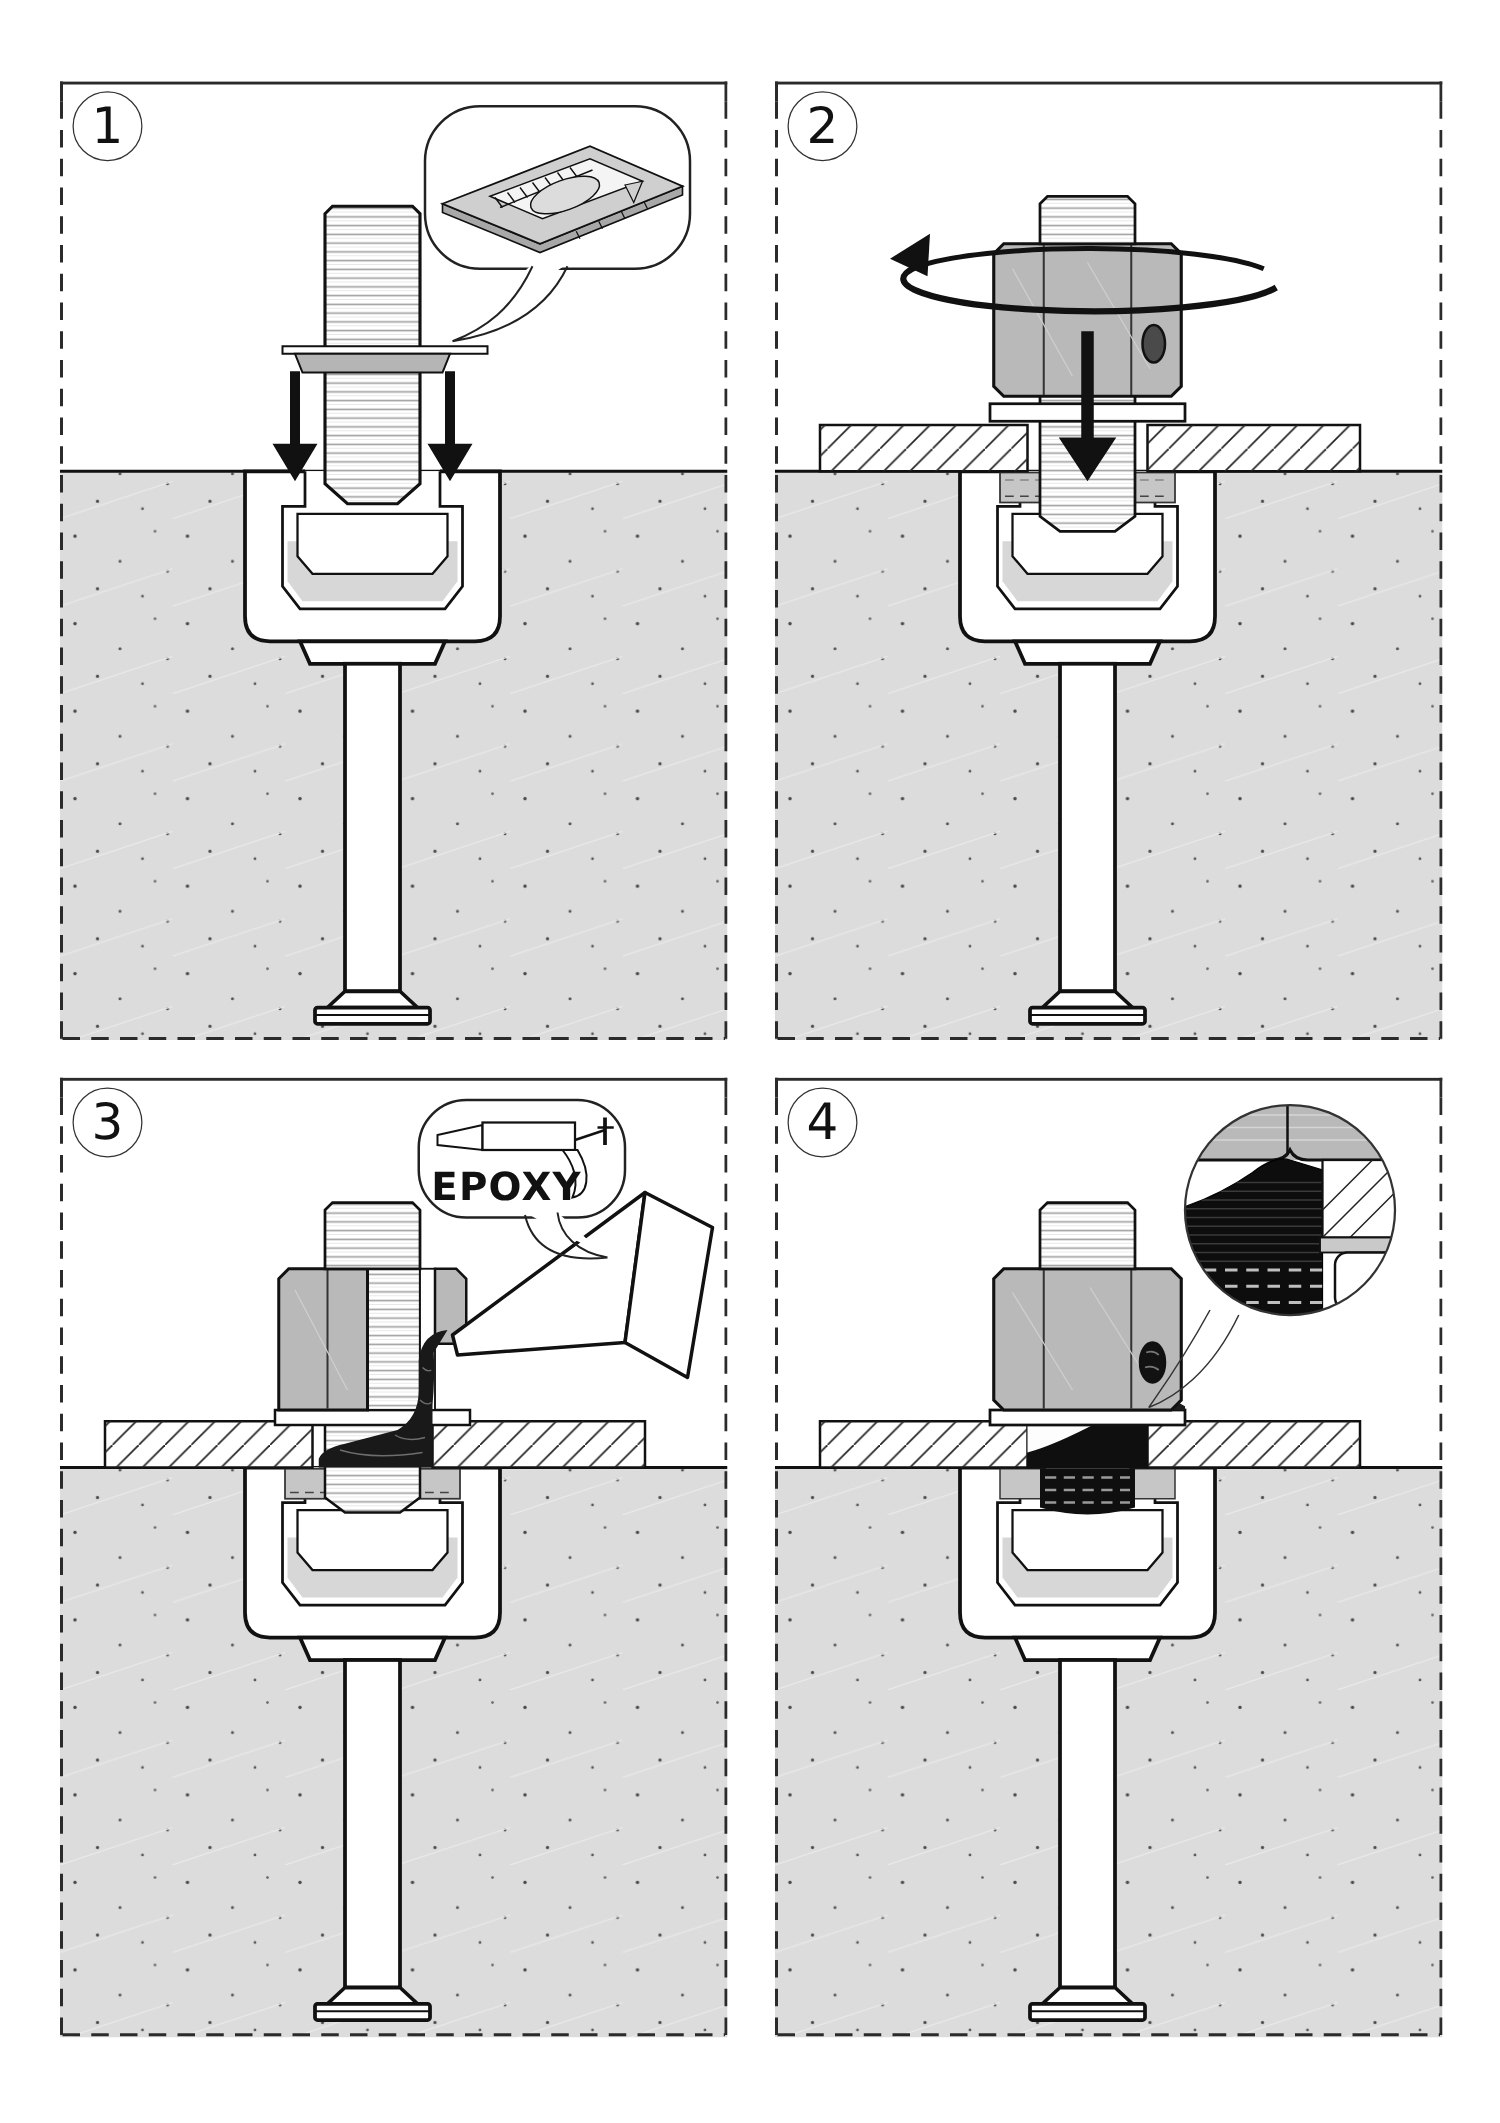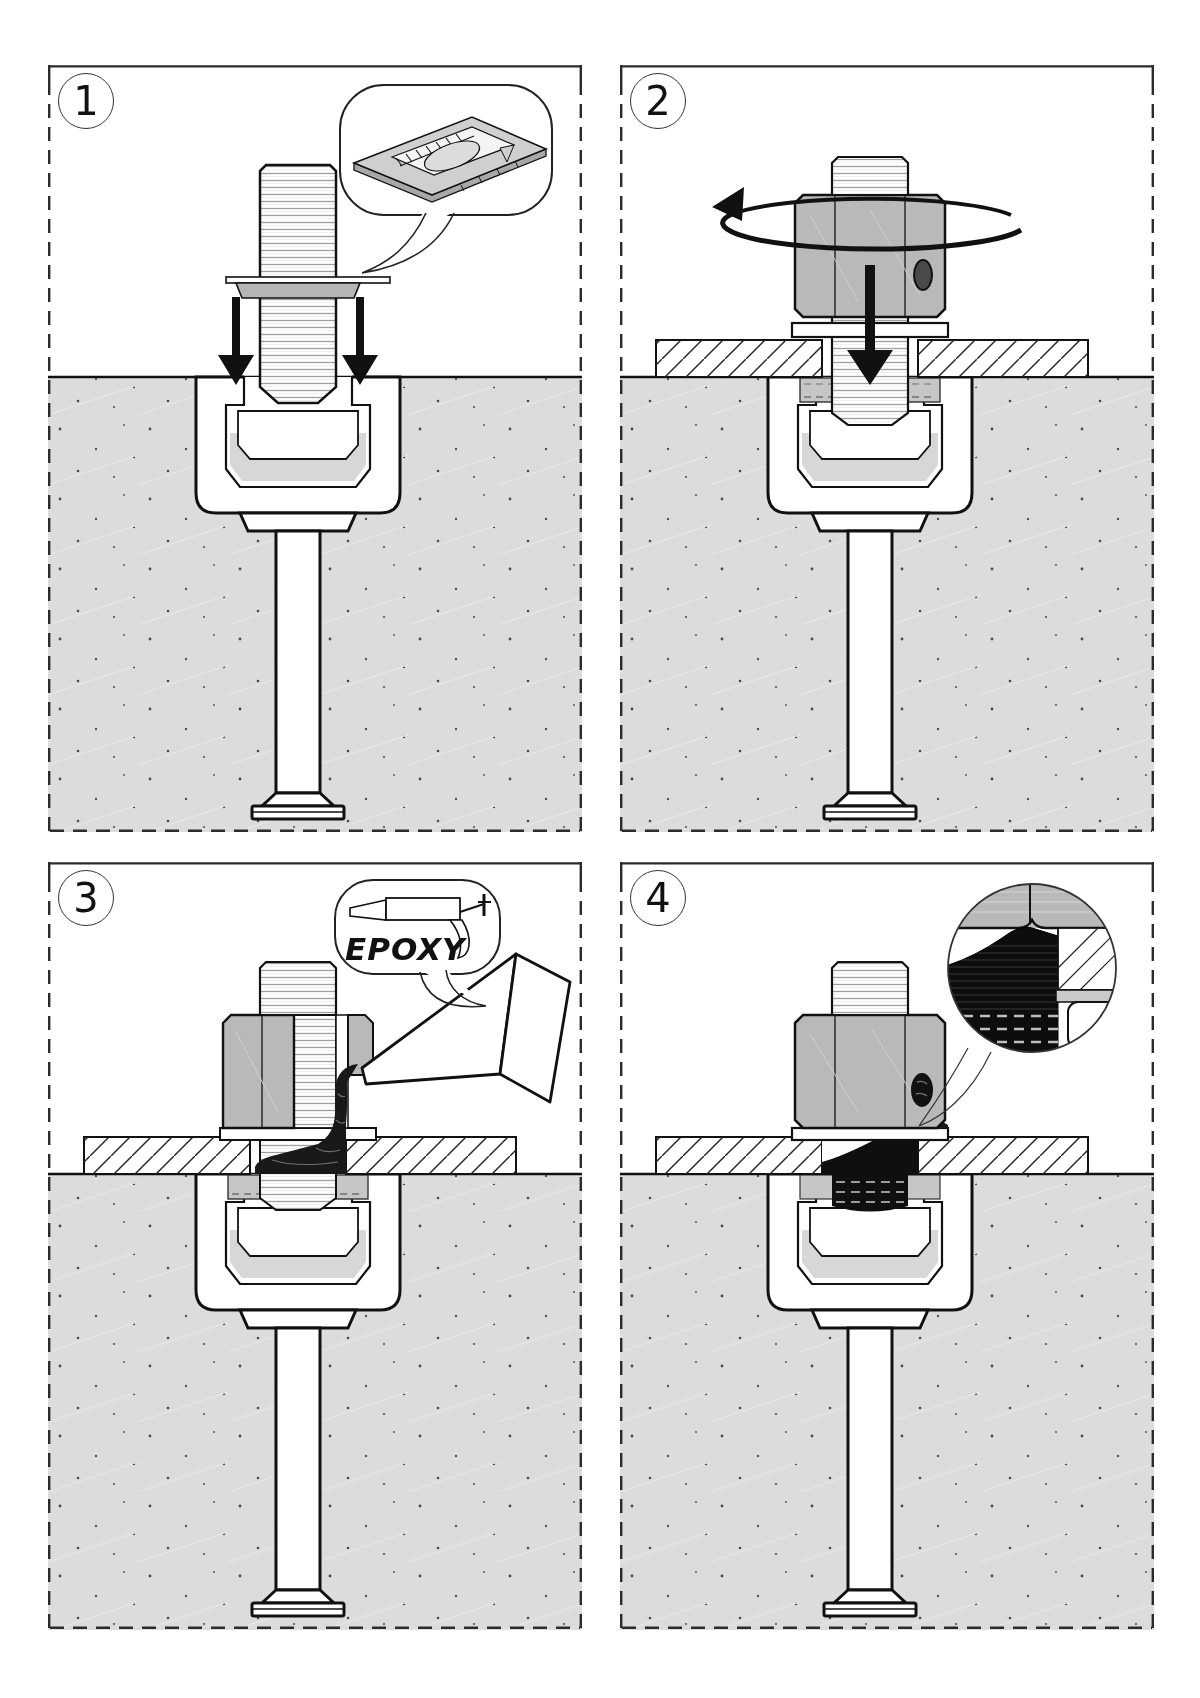--- a/index.html
+++ b/index.html
@@ -1,18 +1,18 @@
 <!DOCTYPE html>
 <html><head>
 <meta charset="utf-8">
 <style>
   html,body{margin:0;padding:0;background:#fff;}
   #sheet{position:relative;width:1200px;height:1698px;background:#fff;overflow:hidden;
          font-family:"DejaVu Sans",sans-serif;}
-  .panel{position:absolute;width:534px;height:768px;font-style:italic;}
+  .panel{position:absolute;width:534px;height:768px;}
   #p1{left:48px;top:65px}
   #p2{left:620px;top:65px}
   #p3{left:48px;top:862px}
   #p4{left:620px;top:862px}
   .badge{position:absolute;width:54px;height:54px;border:1.7px solid #333;border-radius:50%;
          background:#fff;display:flex;align-items:center;justify-content:center;
          font:400 40px/1 "DejaVu Sans",sans-serif;color:#111;z-index:5;}
   #b1{left:58px;top:73px} #b2{left:630px;top:73px} #b3{left:58px;top:870px} #b4{left:630px;top:870px}
   svg{display:block}
   text.epoxy{font-family:"DejaVu Sans",sans-serif;font-weight:bold;font-size:31px;letter-spacing:1px;fill:#111;}

